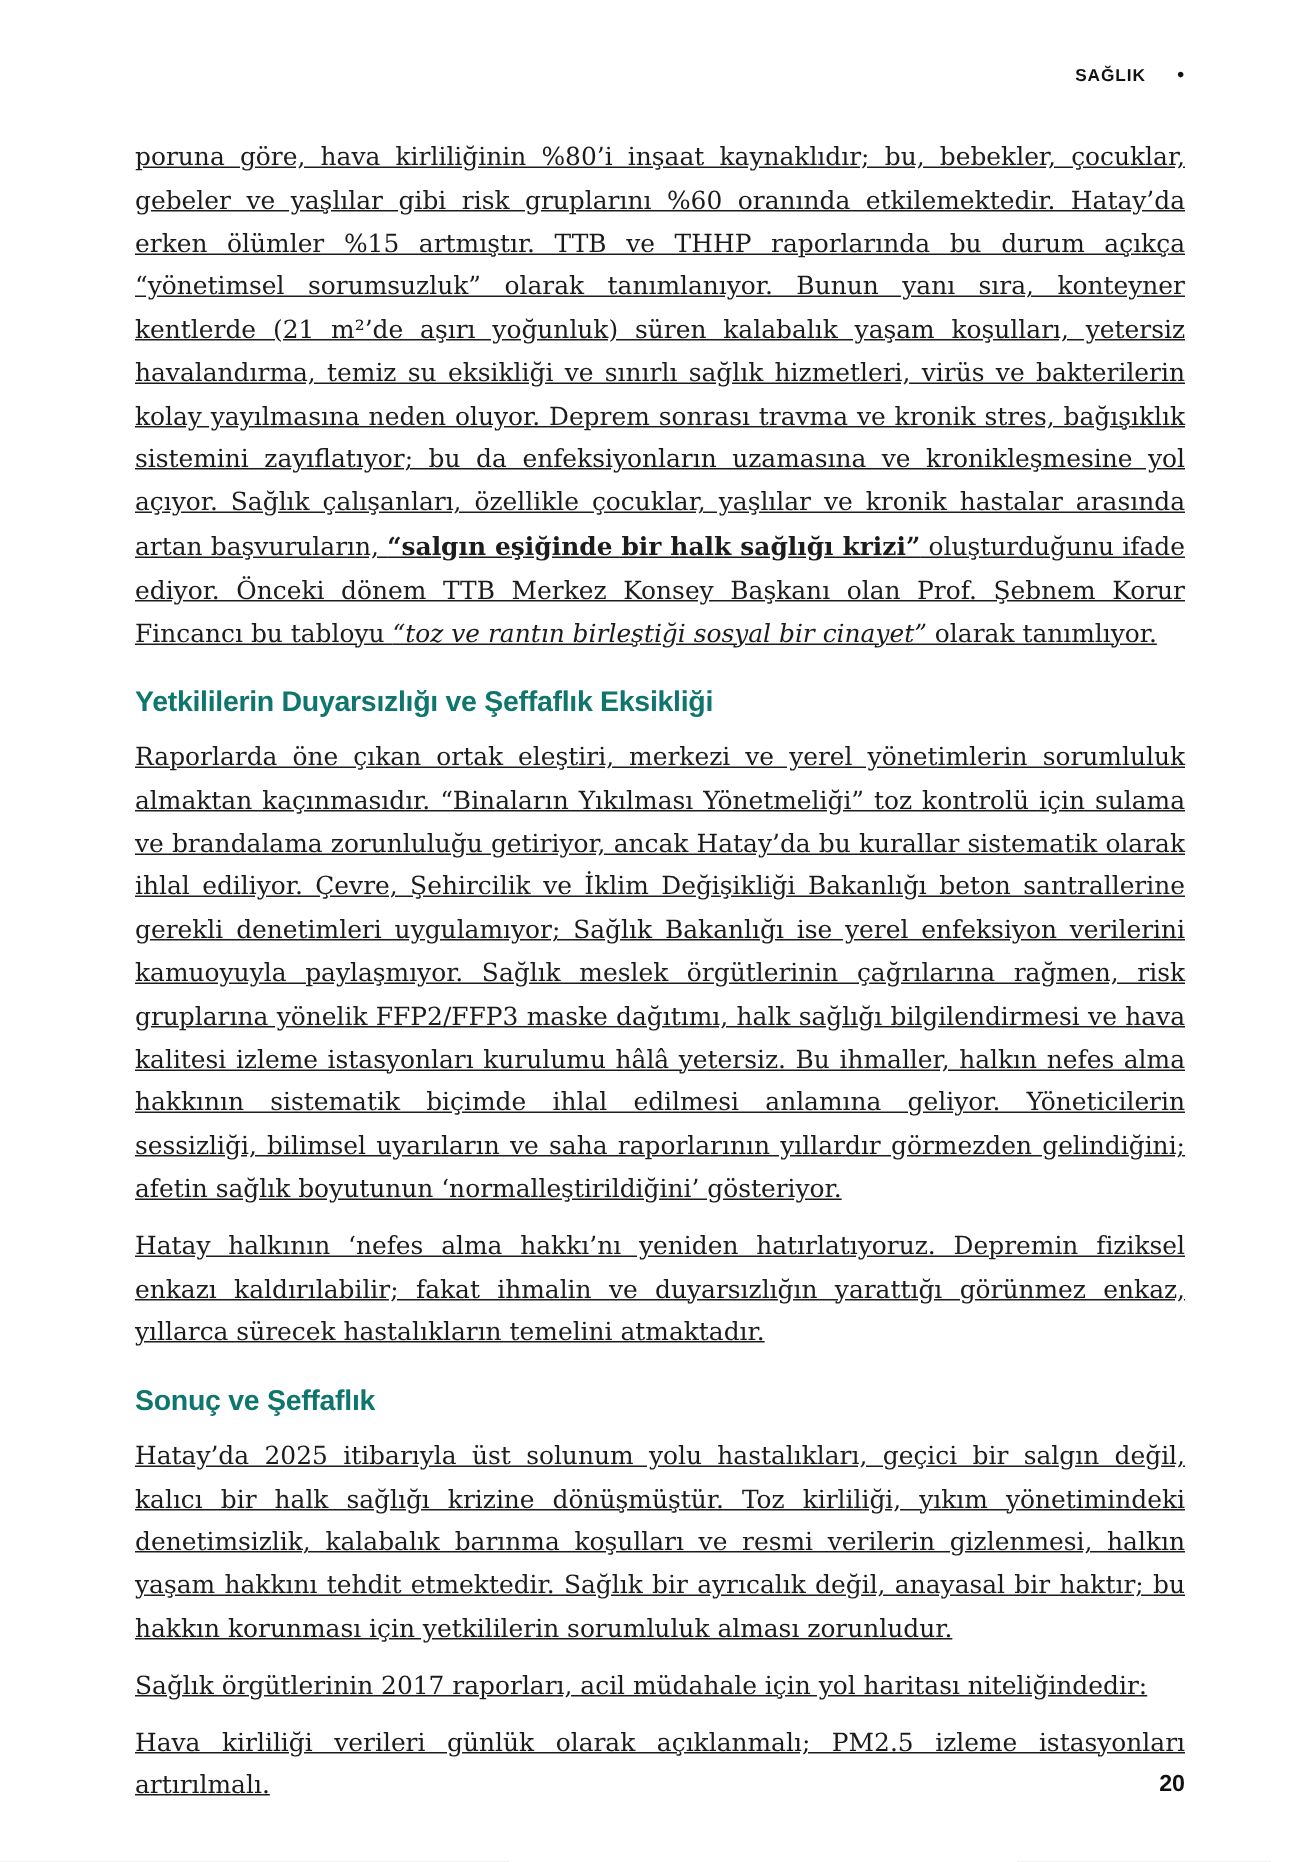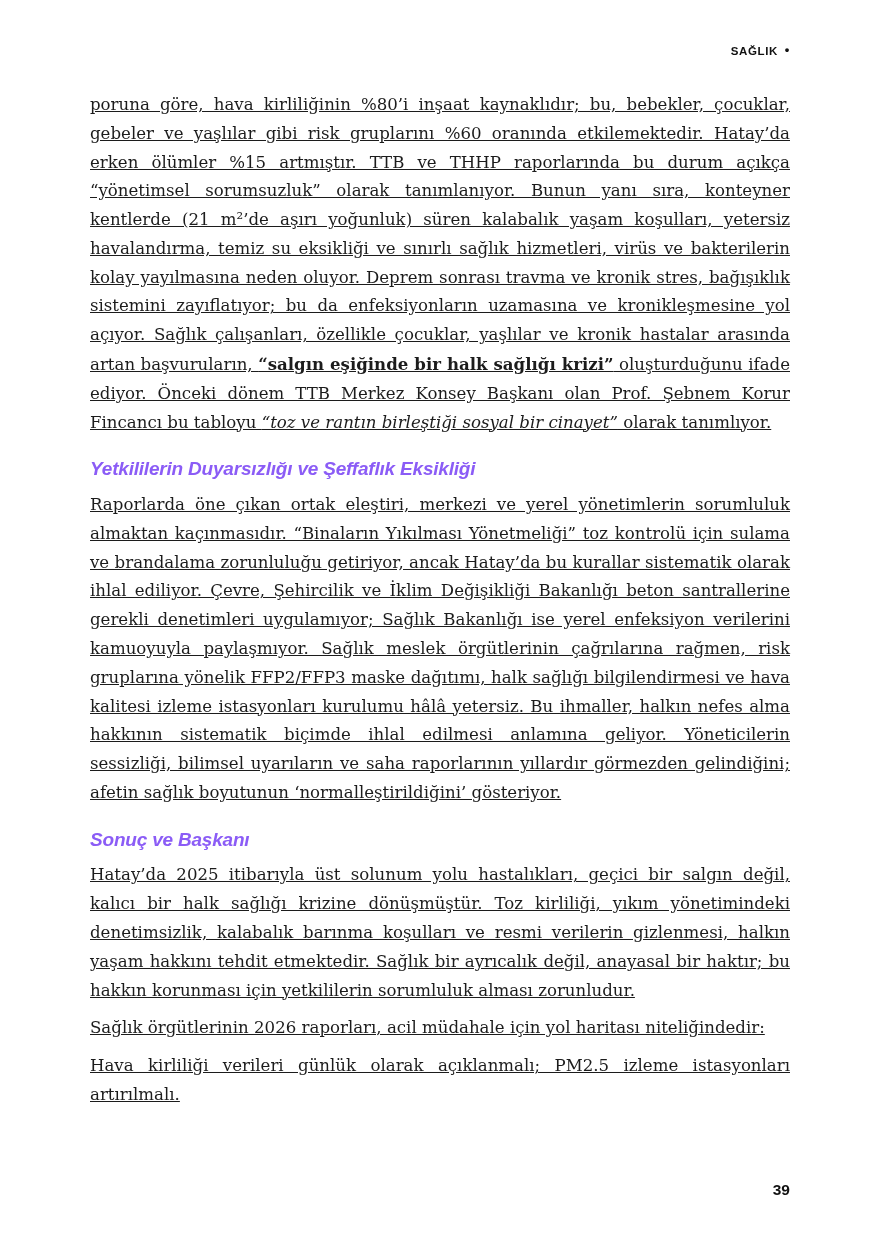--- a/index.html
+++ b/index.html
@@ -14,21 +14,21 @@
     background: #ffffff;
     color: #1b1b1b;
     padding: 44px 87px 0 90px;
     overflow: hidden;
   }
 
   .page-header {
     display: flex;
     justify-content: flex-end;
     align-items: center;
-    gap: 7px;
+    gap: 21px;
     font-family: "Liberation Sans", sans-serif;
     font-weight: 700;
     font-size: 11.5px;
     letter-spacing: 0.6px;
     color: #111111;
     margin-bottom: 34px;
   }
   .header-bullet {
     font-size: 13px;
     line-height: 1;
@@ -45,25 +45,24 @@
     -webkit-hyphens: auto;
   }
 
   .para { margin: 0 0 9px 0; text-decoration: underline; }
 
   .heading {
     font-family: "Liberation Sans", sans-serif;
     font-weight: 700;
     font-size: 19px;
     letter-spacing: -0.2px;
-    color: #8b5cf6;
+    color: #0f766e;
     margin: 20px 0 10px 0;
     text-align: left;
     line-height: 1.25;
-    font-style: italic;
   }
 
   .para strong { font-weight: 700; }
   .para em { font-style: italic; }
 
   .page-footer {
     position: absolute;
     right: 87px;
     bottom: 42px;
     font-family: "Liberation Sans", sans-serif;
@@ -83,29 +82,30 @@
   </header>
 
   <main class="body-text">
 
     <p class="para"><span>poruna göre, hava kirliliğinin %80’i inşaat kaynaklıdır; bu, bebekler, çocuklar, gebeler ve yaşlılar gibi risk gruplarını %60 oranında etkilemektedir. Hatay’da erken ölümler %15 artmıştır. TTB ve THHP raporlarında bu durum açıkça “yönetimsel sorumsuzluk” olarak tanımlanıyor. Bunun yanı sıra, konteyner kentlerde (21 m²’de aşırı yoğunluk) süren kalabalık yaşam koşulları, yetersiz havalandırma, temiz su eksikliği ve sınırlı sağlık hizmetleri, virüs ve bakterilerin kolay yayılmasına neden oluyor. Deprem sonrası travma ve kronik stres, bağışıklık sistemini zayıflatıyor; bu da enfeksiyonların uzamasına ve kronikleşmesine yol açıyor. Sağlık çalışanları, özellikle çocuklar, yaşlılar ve kronik hastalar arasında artan başvuruların, </span><strong>“salgın eşiğinde bir halk sağlığı krizi”</strong><span> oluşturduğunu ifade ediyor. Önceki dönem TTB Merkez Konsey Başkanı olan Prof. Şebnem Korur Fincancı bu tabloyu </span><em>“toz ve rantın birleştiği sosyal bir cinayet”</em><span> olarak tanımlıyor.</span></p>
 
     <h2 class="heading">Yetkililerin Duyarsızlığı ve Şeffaflık Eksikliği</h2>
 
     <p class="para">Raporlarda öne çıkan ortak eleştiri, merkezi ve yerel yönetimlerin sorumluluk almaktan kaçınmasıdır. “Binaların Yıkılması Yönetmeliği” toz kontrolü için sulama ve brandalama zorunluluğu getiriyor, ancak Hatay’da bu kurallar sistematik olarak ihlal ediliyor. Çevre, Şehircilik ve İklim Değişikliği Bakanlığı beton santrallerine gerekli denetimleri uygulamıyor; Sağlık Bakanlığı ise yerel enfeksiyon verilerini kamuoyuyla paylaşmıyor. Sağlık meslek örgütlerinin çağrılarına rağmen, risk gruplarına yönelik FFP2/FFP3 maske dağıtımı, halk sağlığı bilgilendirmesi ve hava kalitesi izleme istasyonları kurulumu hâlâ yetersiz. Bu ihmaller, halkın nefes alma hakkının sistematik biçimde ihlal edilmesi anlamına geliyor. Yöneticilerin sessizliği, bilimsel uyarıların ve saha raporlarının yıllardır görmezden gelindiğini; afetin sağlık boyutunun ‘normalleştirildiğini’ gösteriyor.</p>
 
+    <p class="para">Hatay halkının ‘nefes alma hakkı’nı yeniden hatırlatıyoruz. Depremin fiziksel enkazı kaldırılabilir; fakat ihmalin ve duyarsızlığın yarattığı görünmez enkaz, yıllarca sürecek hastalıkların temelini atmaktadır.</p>
 
-    <h2 class="heading">Sonuç ve Başkanı</h2>
+    <h2 class="heading">Sonuç ve Şeffaflık</h2>
 
     <p class="para">Hatay’da 2025 itibarıyla üst solunum yolu hastalıkları, geçici bir salgın değil, kalıcı bir halk sağlığı krizine dönüşmüştür. Toz kirliliği, yıkım yönetimindeki denetimsizlik, kalabalık barınma koşulları ve resmi verilerin gizlenmesi, halkın yaşam hakkını tehdit etmektedir. Sağlık bir ayrıcalık değil, anayasal bir haktır; bu hakkın korunması için yetkililerin sorumluluk alması zorunludur.</p>
 
-    <p class="para">Sağlık örgütlerinin 2026 raporları, acil müdahale için yol haritası niteliğindedir:</p>
+    <p class="para">Sağlık örgütlerinin 2017 raporları, acil müdahale için yol haritası niteliğindedir:</p>
 
 
     <p class="para">Hava kirliliği verileri günlük olarak açıklanmalı; PM2.5 izleme istasyonları artırılmalı.</p>
 
   </main>
 
   <footer class="page-footer">
-    <span>39</span>
+    <span>20</span>
   </footer>
 
 </div>
 
 </body></html>

